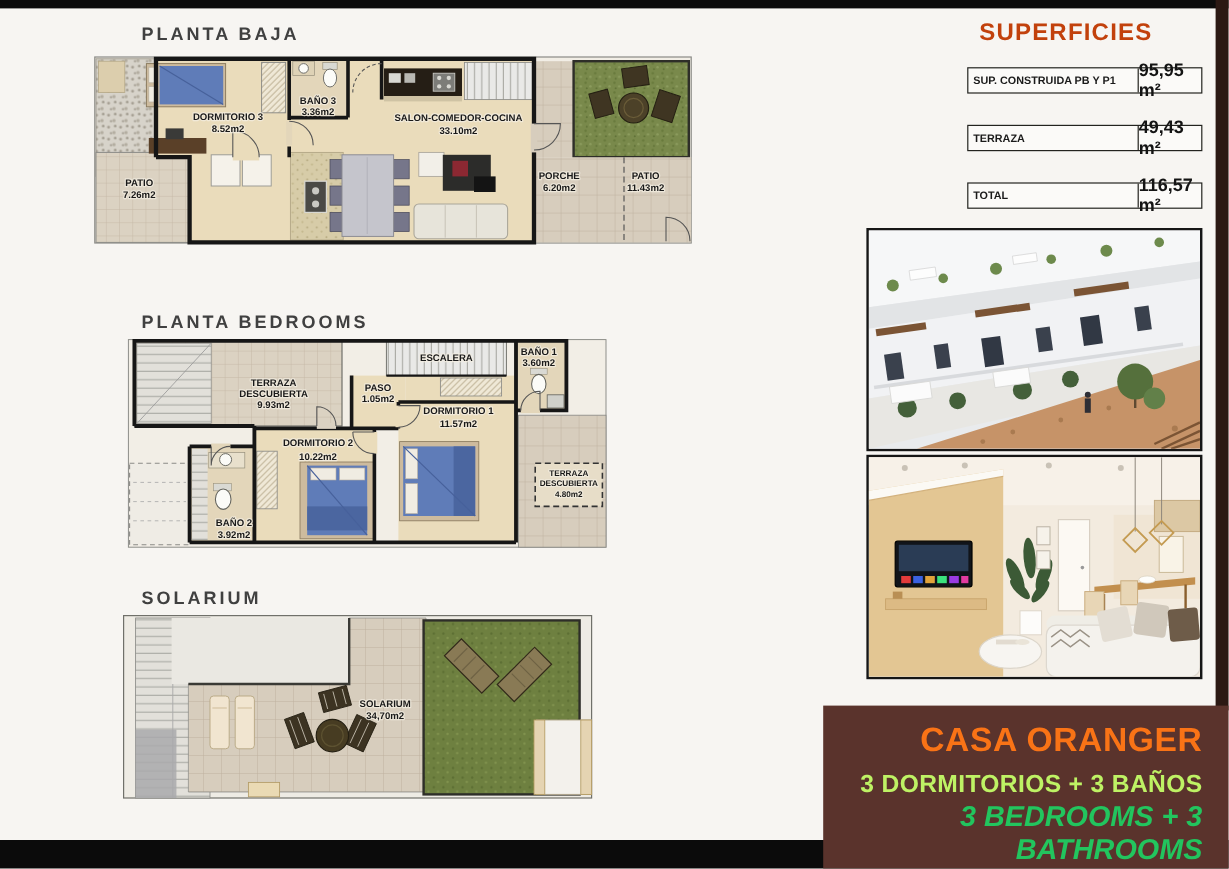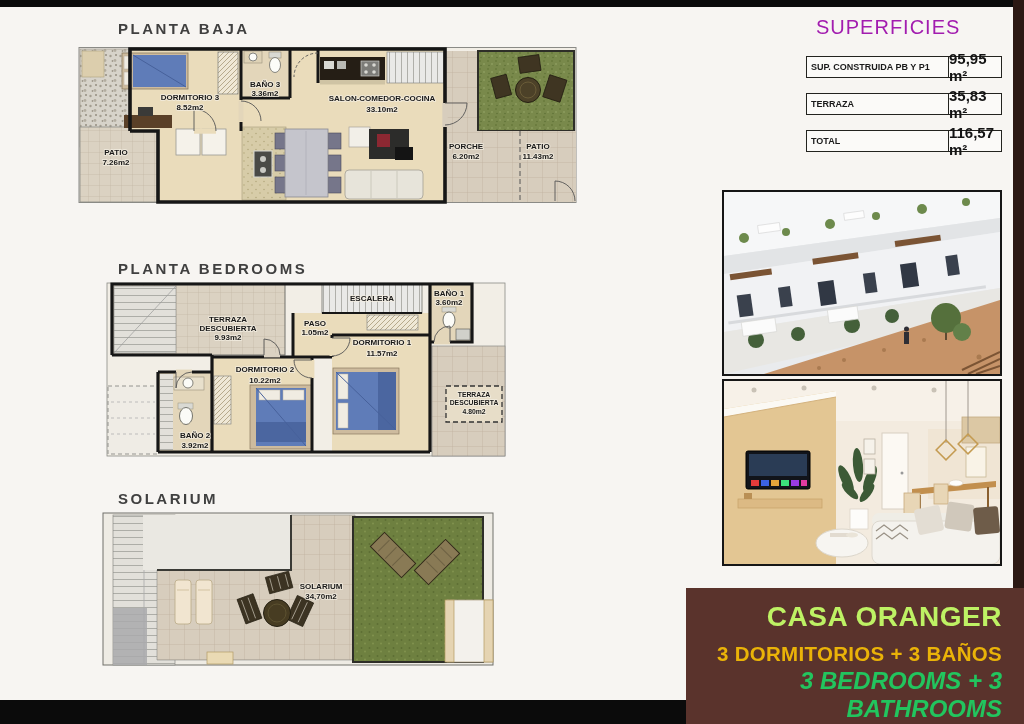--- a/index.html
+++ b/index.html
@@ -7,31 +7,31 @@
         font-family:"Liberation Sans",sans-serif}
   .bar-top{position:absolute;left:0;top:0;width:1024px;height:7px;background:#0b0b0b}
   .bar-bottom{position:absolute;left:0;top:700px;width:1024px;height:24px;background:#0b0b0b}
   .edge-right{position:absolute;left:1013px;top:0;width:11px;height:592px;background:#2b1813}
   .plan-title{position:absolute;margin:0;font-size:15px;font-weight:600;letter-spacing:2.5px;color:#404040}
   svg.plan{position:absolute}
   .lbl{font-family:"Liberation Sans",sans-serif;font-size:8px;font-weight:700;fill:#191919;
        text-anchor:middle;paint-order:stroke;stroke:rgba(243,238,226,0.75);stroke-width:2px;stroke-linejoin:round}
   .lbl.sm{font-size:6.8px}
   .sup{position:absolute;left:806px;top:16px;width:196px}
-  .sup h2{margin:0 0 17px 10px;font-size:20px;font-weight:400;letter-spacing:1px;color:#a21caf}
-  .srow{display:flex;height:22px;border:1.6px solid #23231f;background:#fbfaf8;margin-bottom:15px;box-sizing:border-box}
+  .sup h2{margin:0 0 17px 10px;font-size:20px;font-weight:700;letter-spacing:1px;color:#c2410c}
+  .srow{display:flex;height:22px;border:1.6px solid #23231f;background:#fbfaf8;margin-bottom:26px;box-sizing:border-box}
   .srow .sl{flex:1;border-right:1.6px solid #23231f;font-size:9px;font-weight:700;color:#1a1a1a;
             display:flex;align-items:center;padding-left:4px}
   .srow .sv{width:52px;font-size:15px;font-weight:600;color:#141414;display:flex;align-items:center;justify-content:center}
   .photo{position:absolute;left:722px;width:280px;border:2px solid #161616;box-sizing:border-box;background:#e8e8e8}
   .photo svg{display:block;width:100%;height:100%}
   .brand{position:absolute;left:686px;top:588px;width:338px;height:136px;background:#5a332c;
          box-sizing:border-box;padding:13px 22px 0 0;text-align:right;z-index:5}
-  .brand .bn{color:#bef264;font-size:28px;font-weight:800;letter-spacing:.5px}
-  .brand .bes{color:#eab308;font-size:20.5px;font-weight:800;margin-top:9px;letter-spacing:.3px}
+  .brand .bn{color:#f97316;font-size:28px;font-weight:800;letter-spacing:.5px}
+  .brand .bes{color:#bef264;font-size:20.5px;font-weight:800;margin-top:9px;letter-spacing:.3px}
   .brand .ben{color:#22c55e;font-size:24px;font-weight:800;font-style:italic;margin-top:1px}
 </style>
 </head>
 <body>
 
 <div class="page">
 
   <svg width="0" height="0" style="position:absolute">
     <defs>
       <pattern id="pTile" width="11" height="11" patternUnits="userSpaceOnUse">
@@ -368,21 +368,21 @@
   </svg>
 
   <div class="sup">
     <h2>SUPERFICIES</h2>
     <div class="srow">
       <div class="sl">SUP. CONSTRUIDA PB Y P1</div>
       <div class="sv">95,95 m²</div>
     </div>
     <div class="srow">
       <div class="sl">TERRAZA</div>
-      <div class="sv">35,83 m²</div>
+      <div class="sv">49,43 m²</div>
     </div>
     <div class="srow">
       <div class="sl">TOTAL</div>
       <div class="sv">116,57 m²</div>
     </div>
   </div>
 
   <div class="photo" style="top:190px;height:186px">
     <svg viewBox="0 0 276 182" preserveAspectRatio="none">
       <rect width="276" height="182" fill="#e9ebed"></rect>

